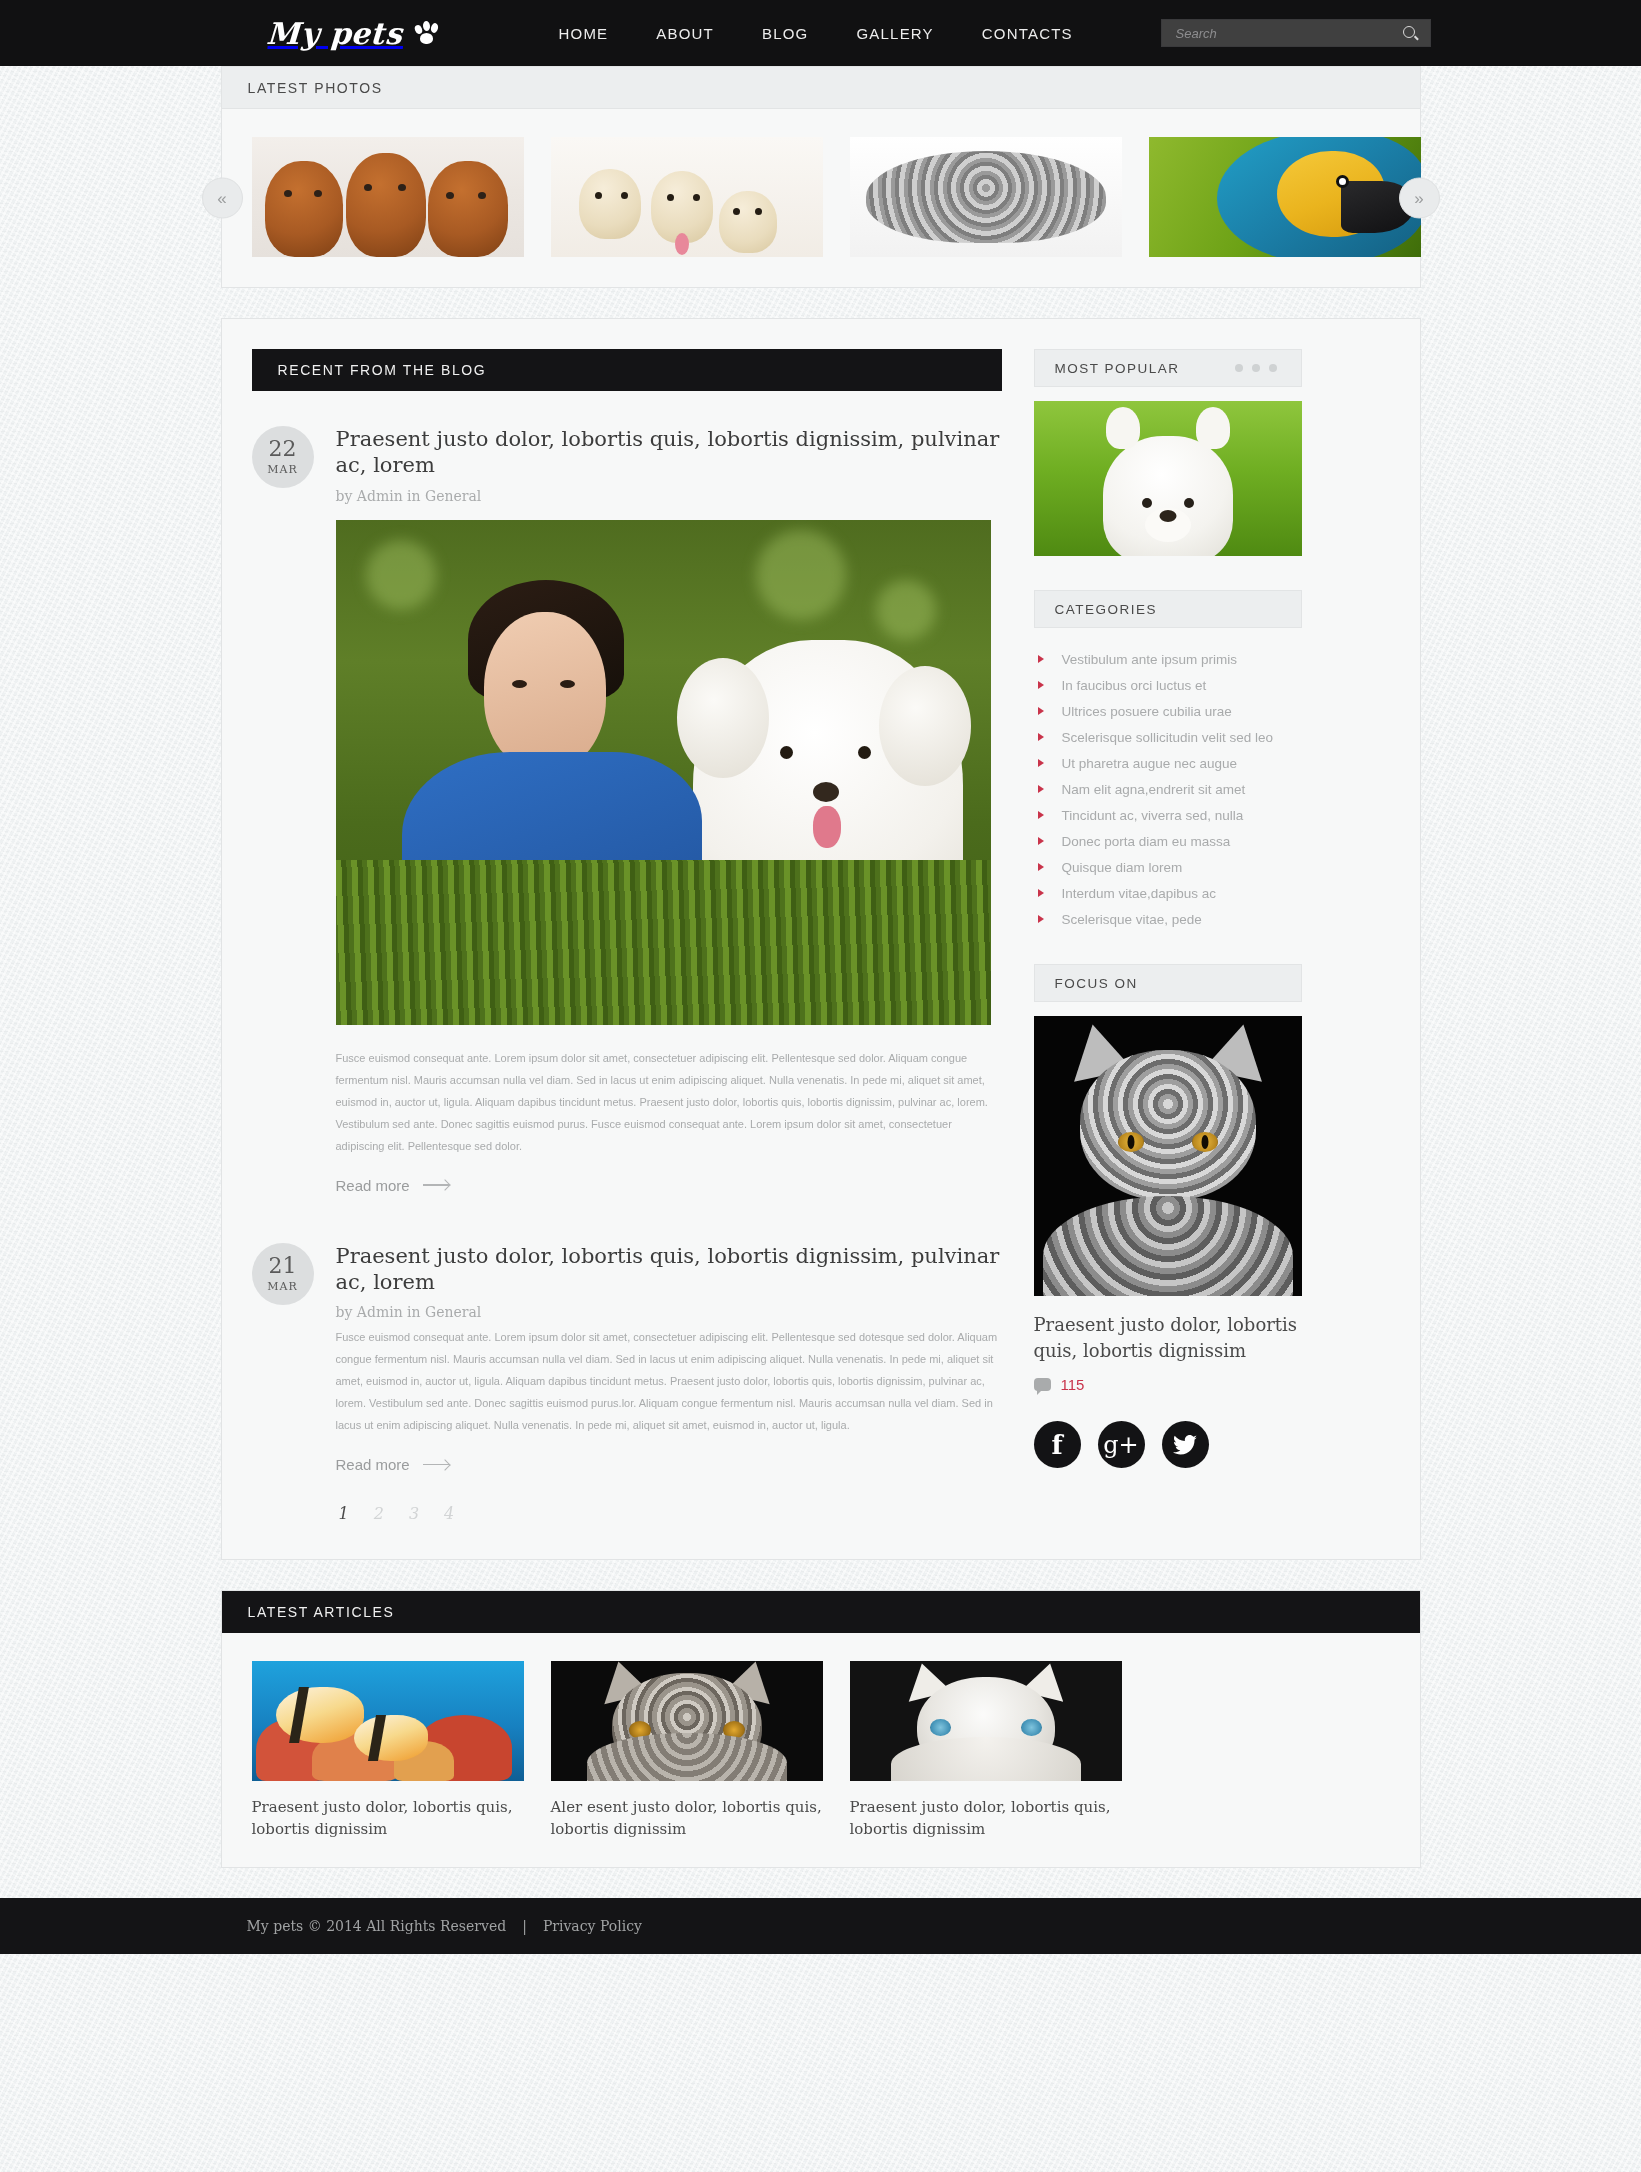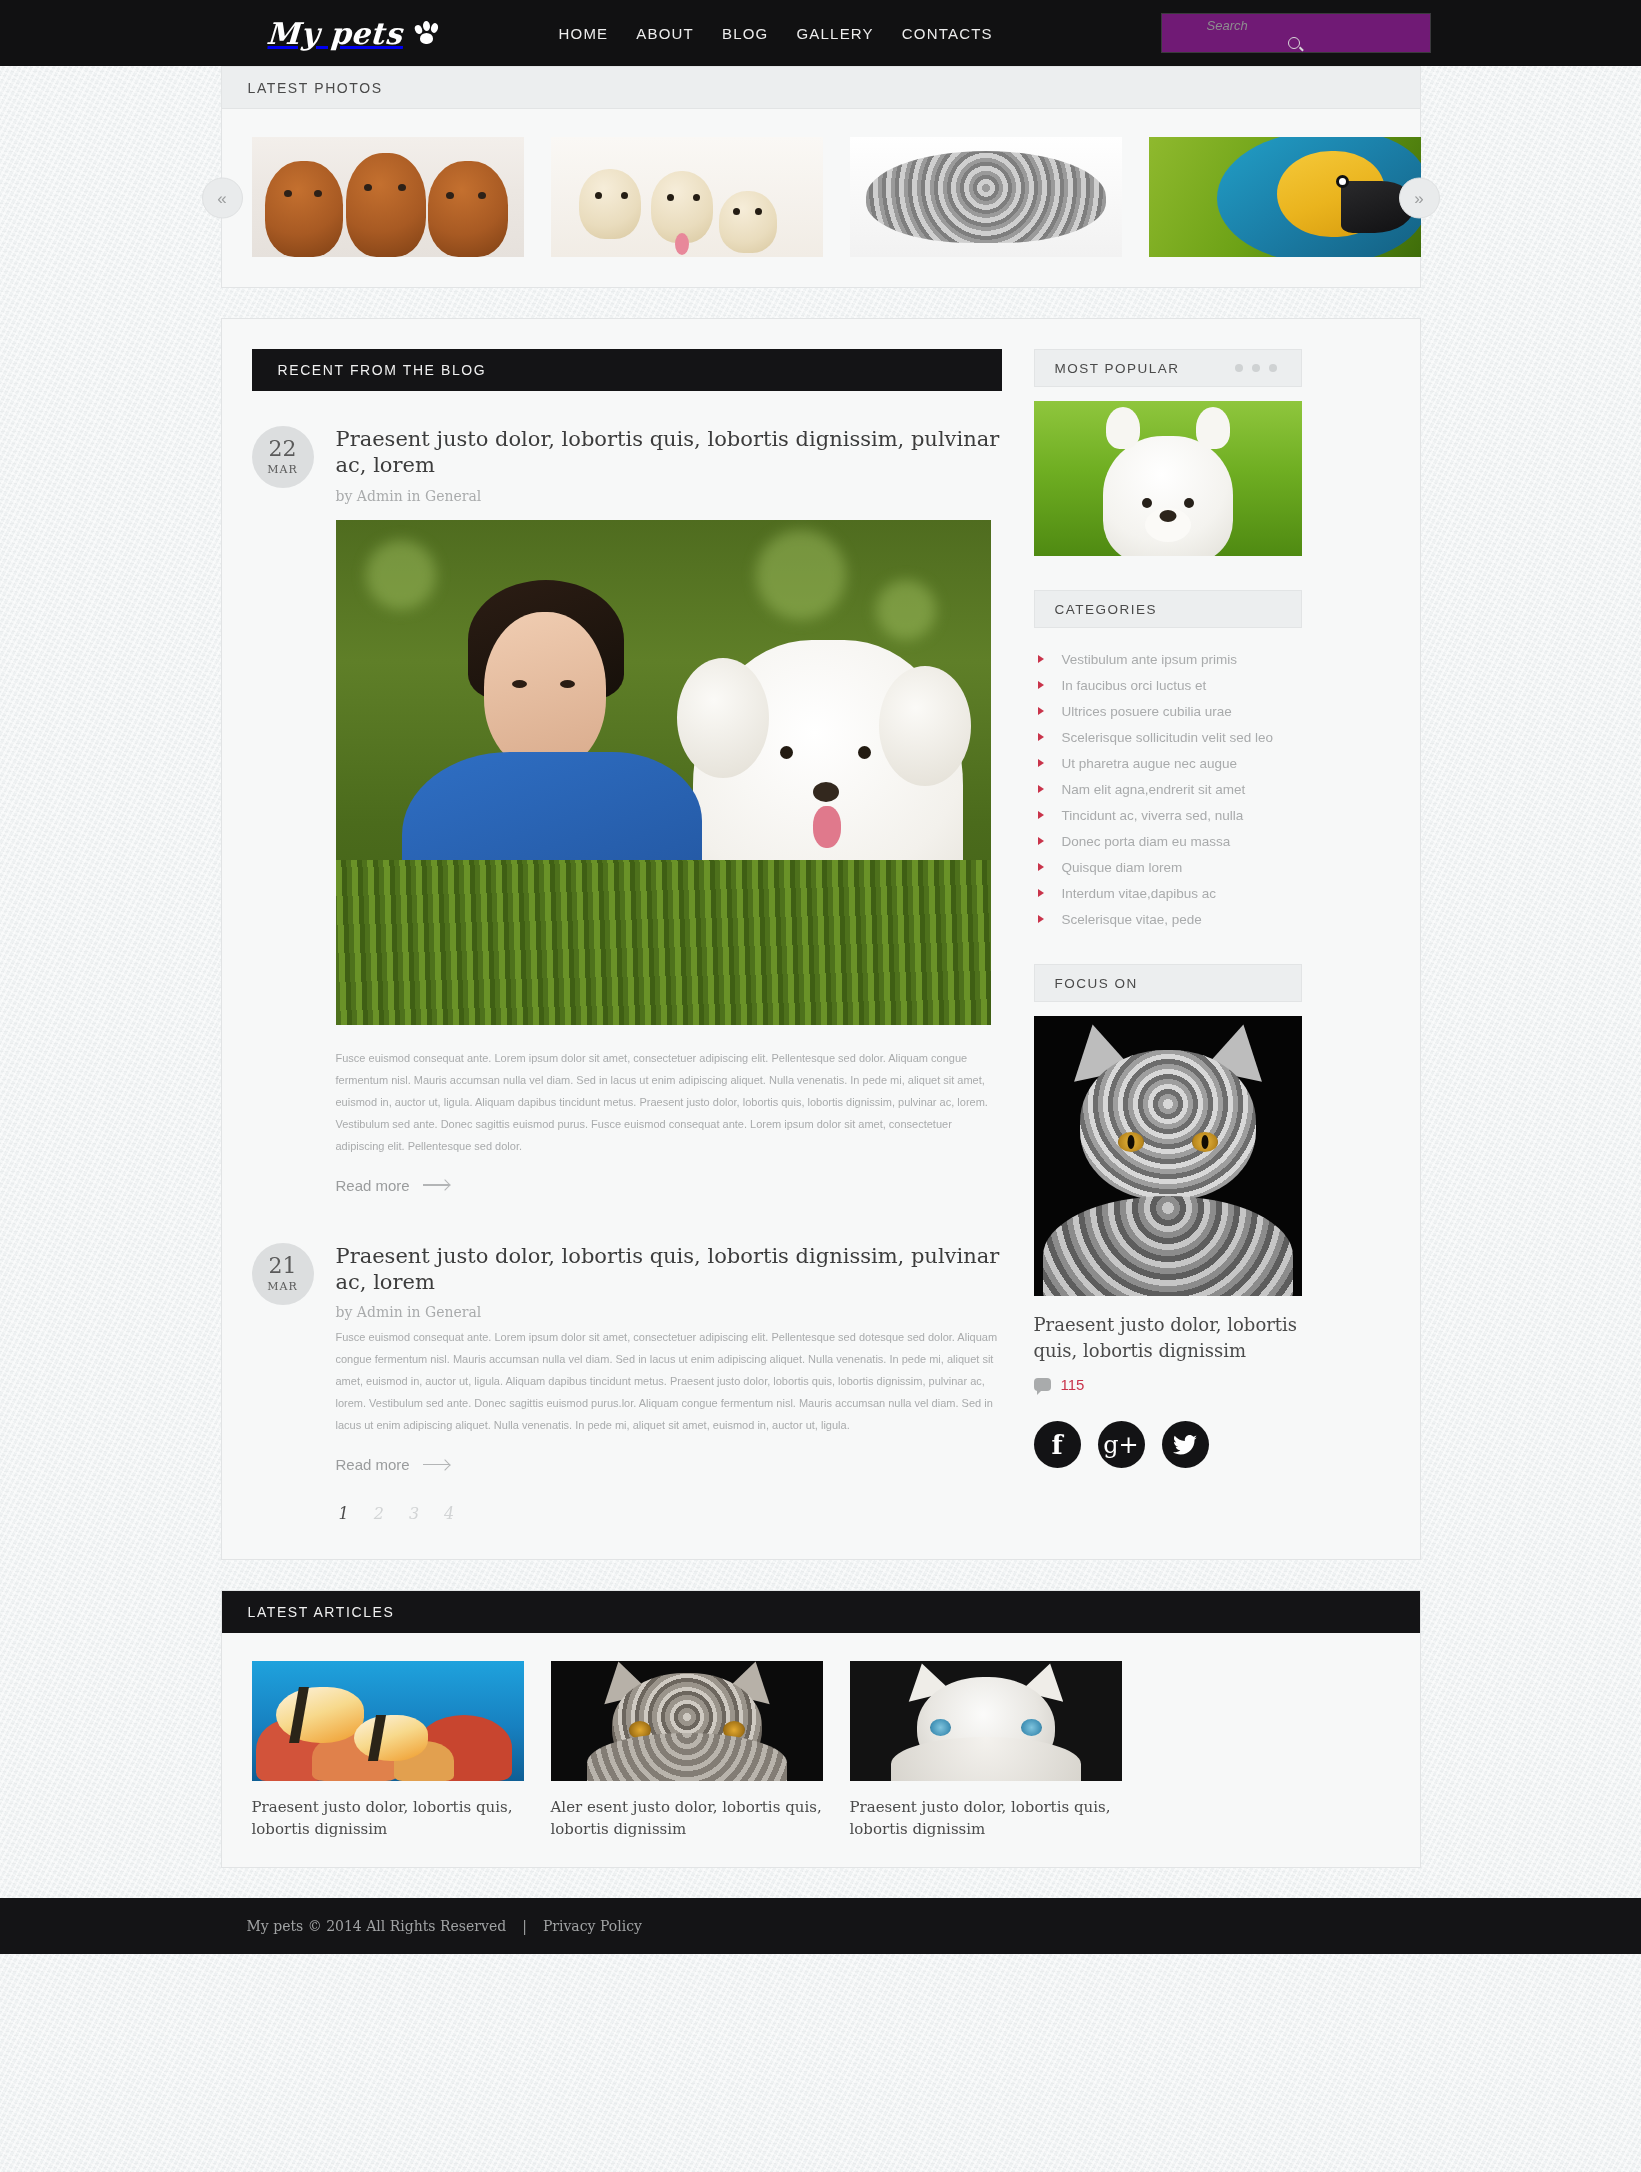--- a/index.html
+++ b/index.html
@@ -37,31 +37,31 @@
     font-size:30px; color:#fff; letter-spacing:.5px;
     transform:skewX(-6deg);
   }
   .paw { position:relative; width:26px; height:24px; }
   .paw i { position:absolute; background:#fff; border-radius:50%; display:block; }
   .paw .p1 { width:7px;  height:9px;  left:1px;  top:4px;  transform:rotate(-22deg); }
   .paw .p2 { width:7px;  height:10px; left:9px;  top:0px;  transform:rotate(-6deg); }
   .paw .p3 { width:7px;  height:10px; left:17px; top:2px;  transform:rotate(14deg); }
   .paw .p4 { width:13px; height:11px; left:6px;  top:12px; border-radius:50% 50% 45% 45%; }
 
-  nav.mainnav { display:flex; align-items:center; gap:28px; margin-left:108px; }
+  nav.mainnav { display:flex; align-items:center; gap:48px; margin-left:108px; }
   nav.mainnav a {
     color:#ededed; text-decoration:none;
     font-size:15px; letter-spacing:1.2px; font-weight:400;
     font-family:"Liberation Sans", sans-serif;
     text-transform:uppercase;
   }
   .search-box {
-    margin-left:auto; width:270px; height:40px;
-    background:#701a75; border:1px solid #3a3a3c;
-    display:flex; align-items:center; padding:0 12px;flex-direction:column;
+    margin-left:auto; width:270px; height:28px;
+    background:#404040; border:1px solid #3a3a3c;
+    display:flex; align-items:center; padding:0 12px;
   }
   .search-box input {
     flex:1; background:transparent; border:0; outline:none;
     color:#bdbdbd; font-size:13px; font-style:italic;
     font-family:"Liberation Sans", sans-serif;
   }
   .search-box input::placeholder { color:#8d8d8f; font-style:italic; }
   .mag { width:15px; height:15px; position:relative; flex:0 0 auto; }
   .mag::before {
     content:""; position:absolute; width:10px; height:10px;

